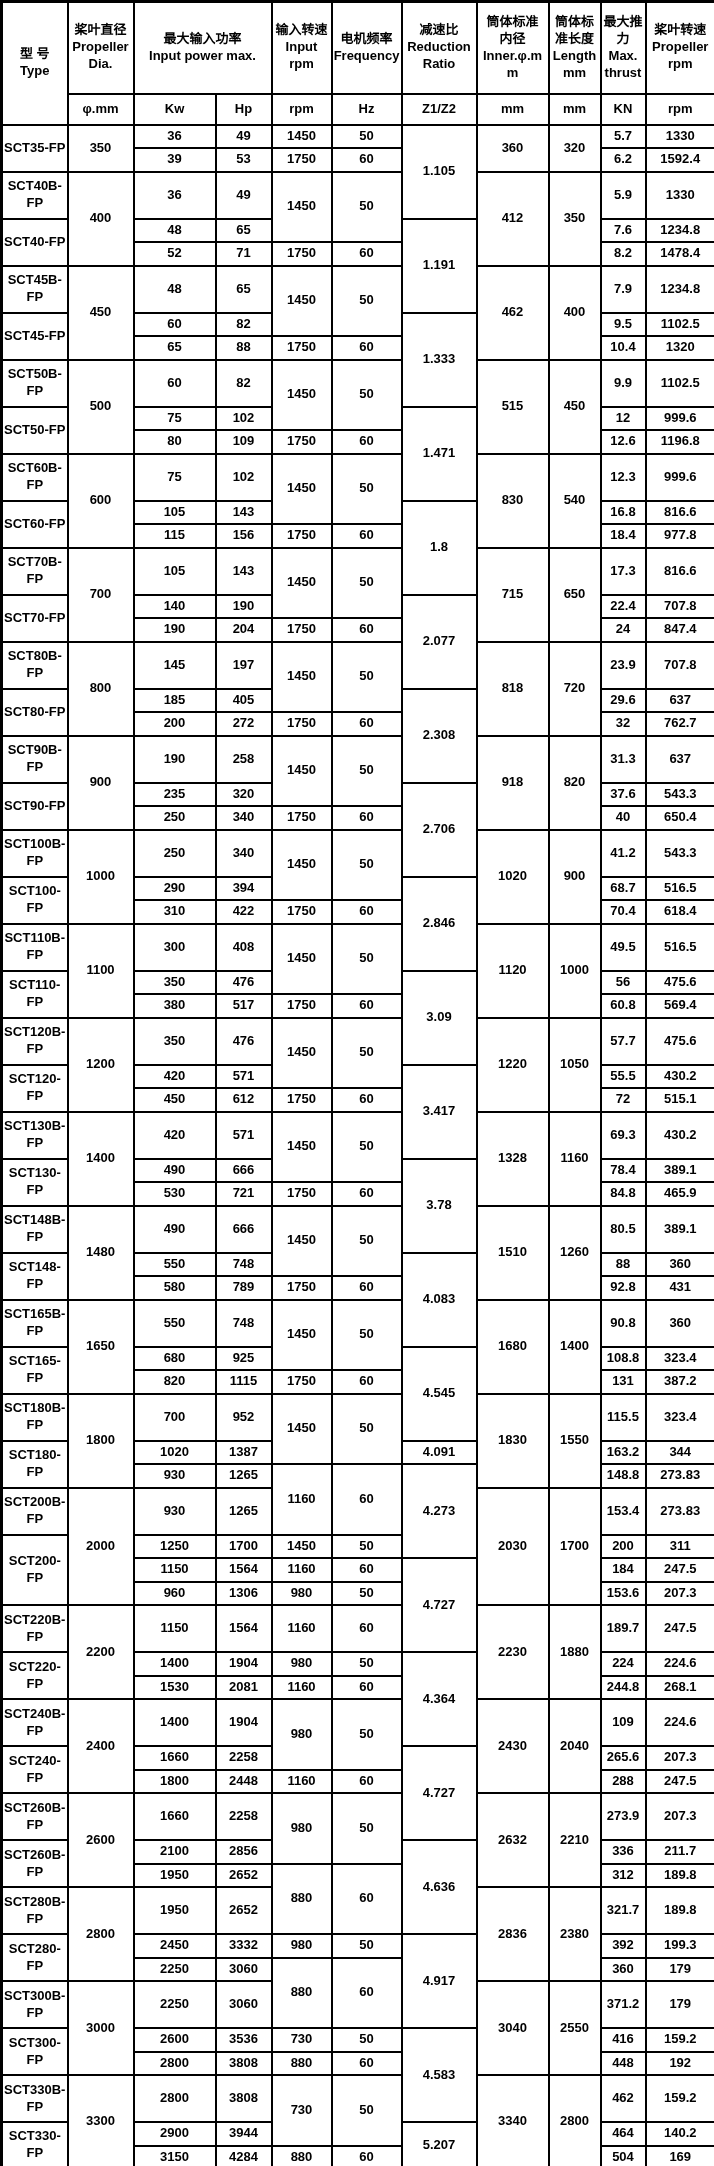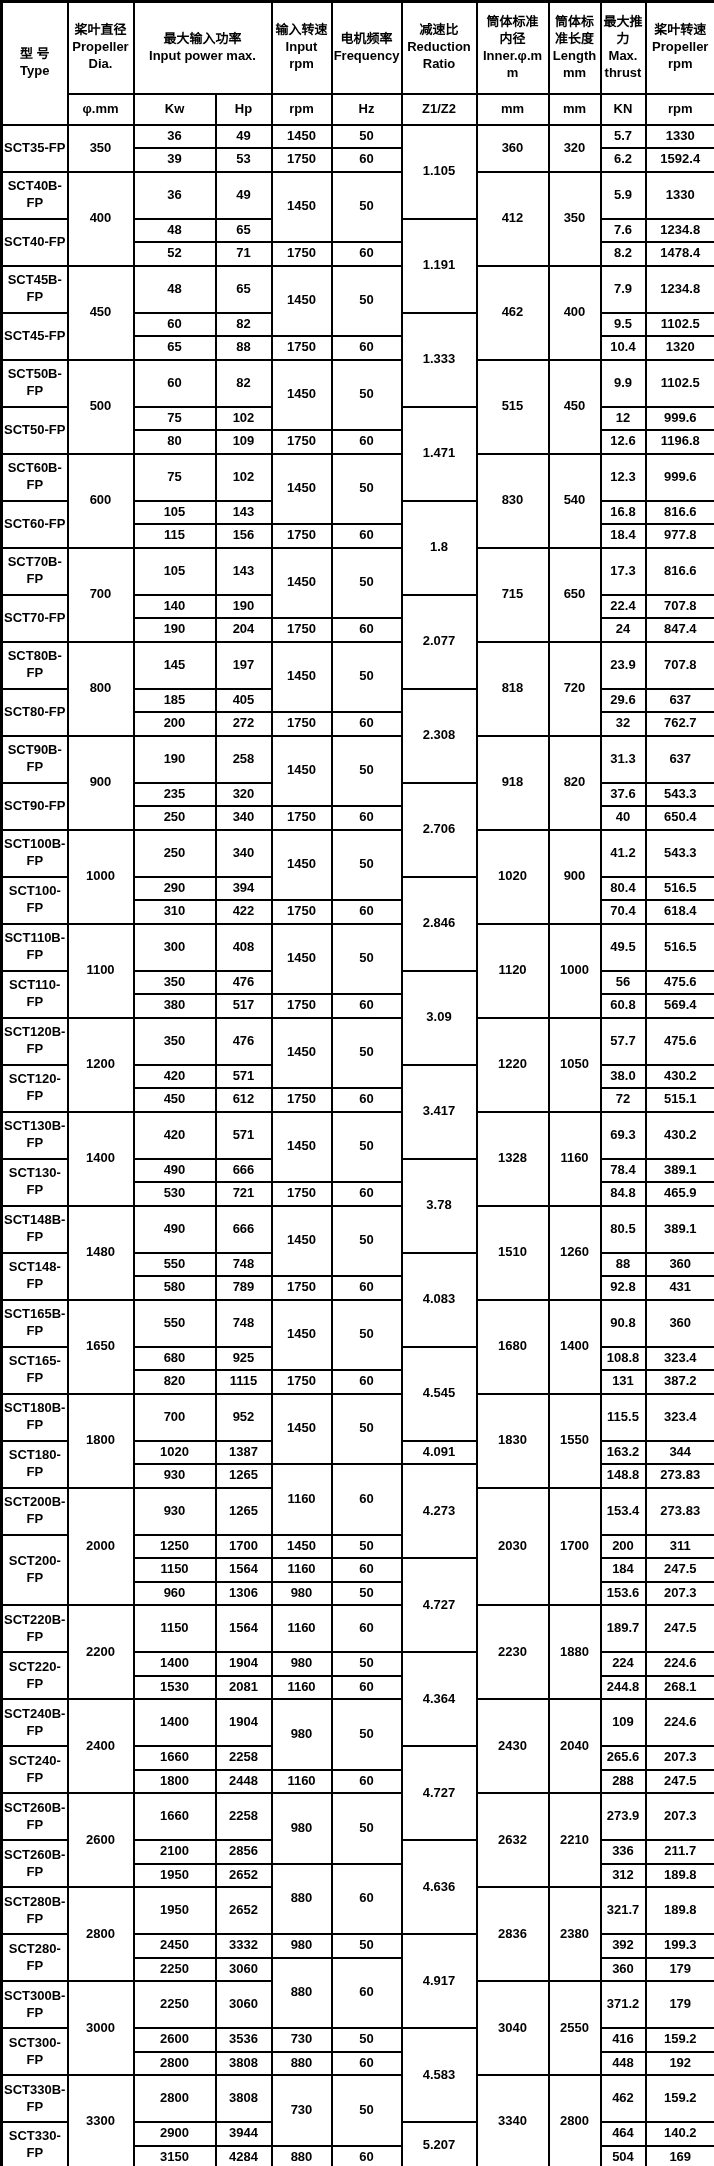--- a/index.html
+++ b/index.html
@@ -321,21 +321,21 @@
         <td rowspan="3" data-name="table-cell">1020</td>
         <td rowspan="3" data-name="table-cell">900</td>
         <td data-name="table-cell">41.2</td>
         <td data-name="table-cell">543.3</td>
       </tr>
       <tr class="u" data-name="table-row">
         <td rowspan="2" data-name="table-cell">SCT100-FP</td>
         <td data-name="table-cell">290</td>
         <td data-name="table-cell">394</td>
         <td rowspan="3" data-name="table-cell">2.846</td>
-        <td data-name="table-cell">80.4</td>
+        <td data-name="table-cell">68.7</td>
         <td data-name="table-cell">516.5</td>
       </tr>
       <tr class="u" data-name="table-row">
         <td data-name="table-cell">310</td>
         <td data-name="table-cell">422</td>
         <td data-name="table-cell">1750</td>
         <td data-name="table-cell">60</td>
         <td data-name="table-cell">70.4</td>
         <td data-name="table-cell">618.4</td>
       </tr>
@@ -377,21 +377,21 @@
         <td rowspan="3" data-name="table-cell">1220</td>
         <td rowspan="3" data-name="table-cell">1050</td>
         <td data-name="table-cell">57.7</td>
         <td data-name="table-cell">475.6</td>
       </tr>
       <tr class="u" data-name="table-row">
         <td rowspan="2" data-name="table-cell">SCT120-FP</td>
         <td data-name="table-cell">420</td>
         <td data-name="table-cell">571</td>
         <td rowspan="3" data-name="table-cell">3.417</td>
-        <td data-name="table-cell">38.0</td>
+        <td data-name="table-cell">55.5</td>
         <td data-name="table-cell">430.2</td>
       </tr>
       <tr class="u" data-name="table-row">
         <td data-name="table-cell">450</td>
         <td data-name="table-cell">612</td>
         <td data-name="table-cell">1750</td>
         <td data-name="table-cell">60</td>
         <td data-name="table-cell">72</td>
         <td data-name="table-cell">515.1</td>
       </tr>

